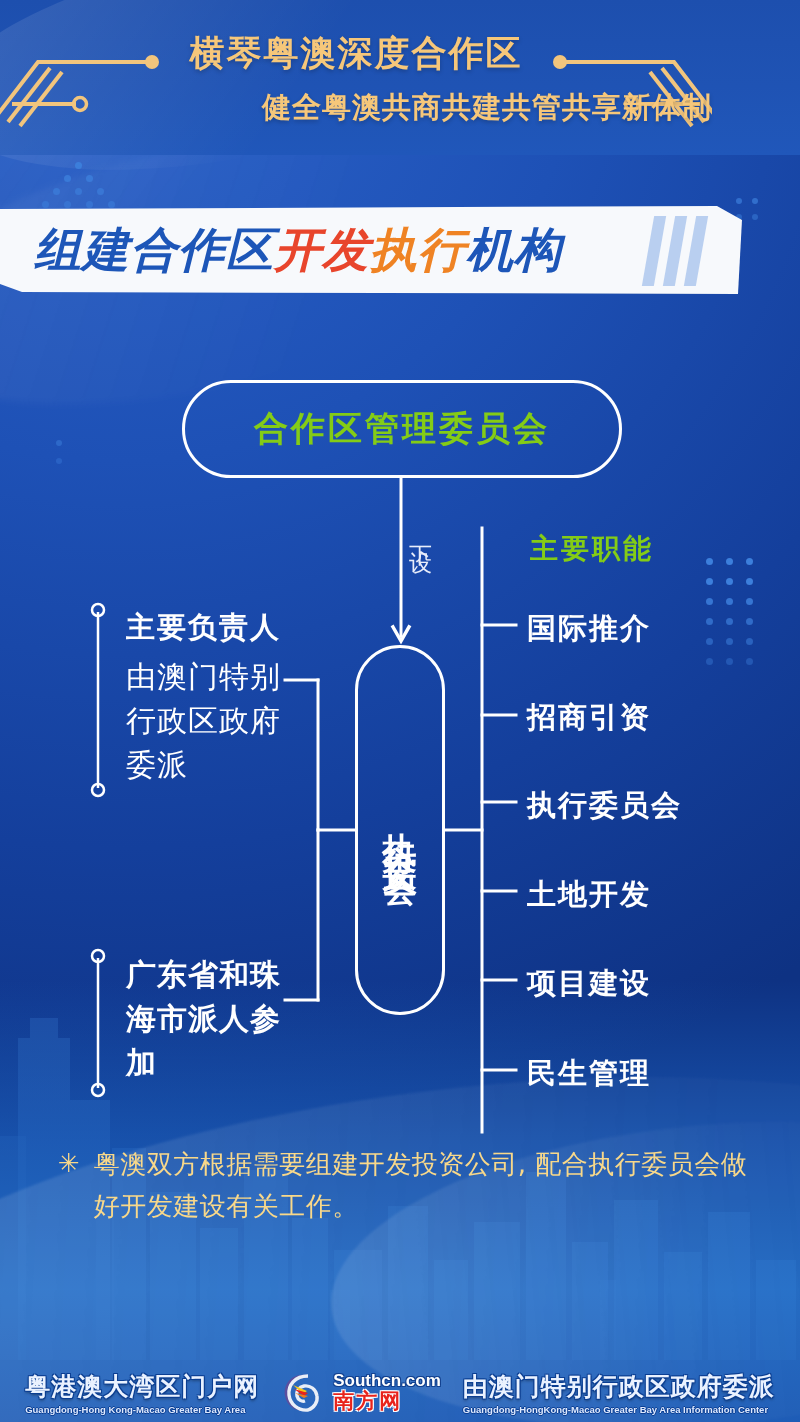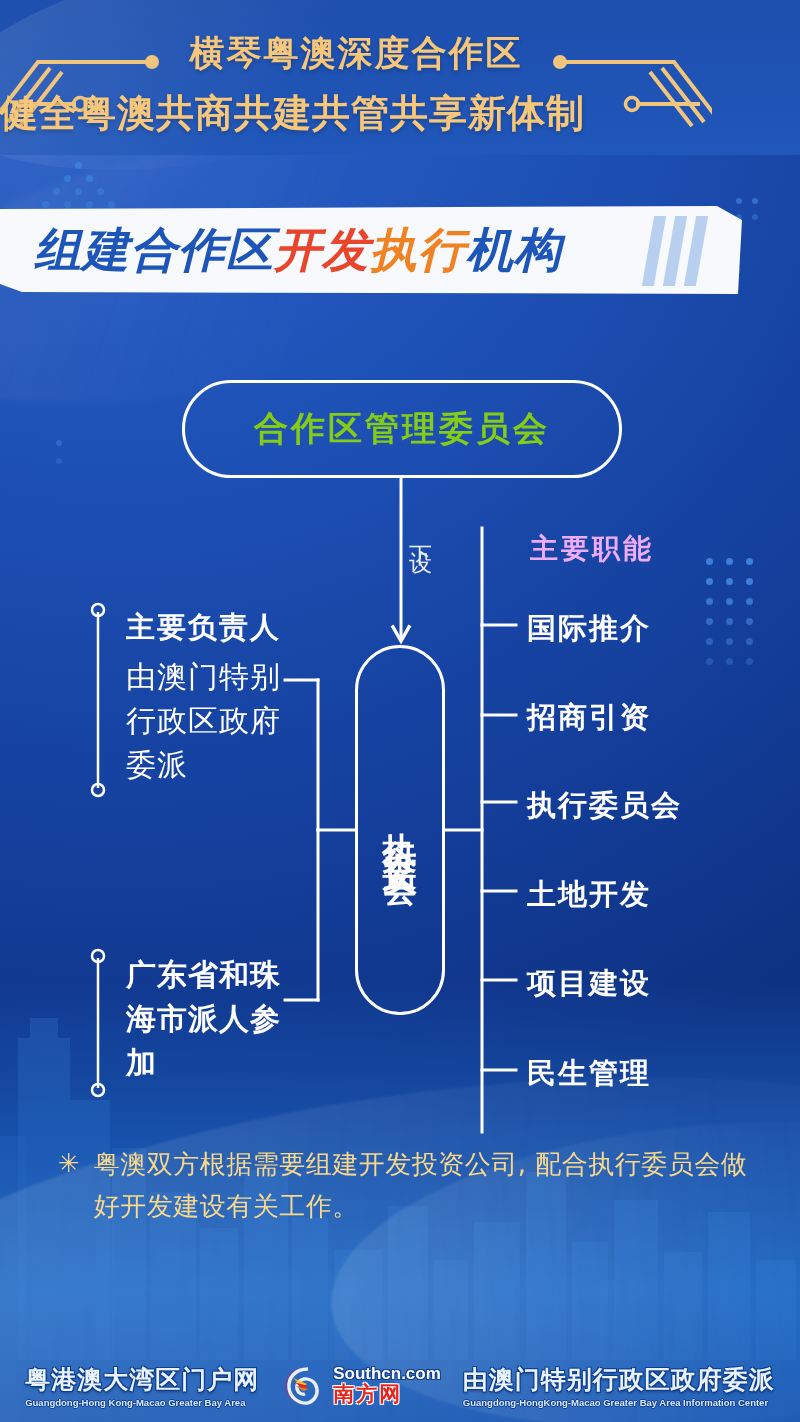--- a/index.html
+++ b/index.html
@@ -58,22 +58,22 @@
   #header{ position:absolute; left:0; top:0; width:712px; height:158px; z-index:5; }
   .deco{ position:absolute; top:0; height:158px; width:190px; }
   .deco.left{ left:0; } .deco.right{ right:0; }
   .hdr-title{
     position:absolute; left:0; right:0; top:30px; text-align:center;
     color:#f6c77a; font-size:35px; font-weight:bold; letter-spacing:2px;
     text-shadow:0 2px 4px rgba(0,0,0,.22);
     font-family:"DejaVu Sans","Liberation Sans",sans-serif;
   }
   .hdr-sub{
-    position:absolute; left:0; right:0; top:88px; text-align:left;
-    color:#f6c77a; font-size:38px; font-weight:bold; letter-spacing:1px;
+    position:absolute; left:0; right:0; top:88px; text-align:right;
+    color:#f6c77a; font-size:29px; font-weight:bold; letter-spacing:1px;
     text-shadow:0 2px 4px rgba(0,0,0,.22);
     font-family:"DejaVu Sans","Liberation Sans",sans-serif;
   }
 
   
   #banner{ position:absolute; left:0; top:206px; width:742px; height:88px; z-index:6;padding-left:20px; }
   .banner-bg{
     position:absolute; inset:0; background:#f7f9fc;
     clip-path: polygon(0 3px, 717px 0, 742px 14px, 738px 88px, 22px 86px, 0 78px);
     box-shadow:0 3px 10px rgba(0,0,0,.18);
@@ -109,21 +109,21 @@
     writing-mode:vertical-rl; text-orientation:upright; letter-spacing:10px;
     font-family:"DejaVu Sans","Liberation Sans",sans-serif; }
 
   .xiashe{
     position:absolute; left:406px; top:228px; color:#e9eefb; font-size:23px;
     writing-mode:vertical-rl; text-orientation:upright; letter-spacing:5px;
     font-family:"DejaVu Sans","Liberation Sans",sans-serif;
   }
 
   .fn-title{
-    position:absolute; left:530px; top:230px; color:#f0abfc; font-size:28px;
+    position:absolute; left:530px; top:230px; color:#84cc16; font-size:28px;
     font-weight:bold; letter-spacing:3px;
     font-family:"DejaVu Sans","Liberation Sans",sans-serif;
   }
   .fn-item{
     position:absolute; left:527px; color:#ffffff; font-size:29px; font-weight:bold;
     letter-spacing:2px; white-space:nowrap;
     font-family:"DejaVu Sans","Liberation Sans",sans-serif;
   }
 
   .lft-head{
@@ -139,21 +139,21 @@
   .lft-body.bold{ font-weight:bold; }
 
   
   #note{ position:absolute; left:58px; top:1143px; width:700px; z-index:6; display:flex; gap:14px; }
   .note-star{ color:#f8d88a; font-size:26px; line-height:40px; font-weight:bold; }
   .note-text{ color:#f8d88a; font-size:26px; line-height:42px; letter-spacing:.5px;
     font-family:"DejaVu Sans","Liberation Sans",sans-serif; }
 
   
   #footer{ position:absolute; left:0; top:1355px; width:800px; height:60px; z-index:7;
-           display:flex; align-items:center; justify-content:center; gap:22px; }
+           display:flex; align-items:flex-end; justify-content:center; gap:22px; }
   .logo{ position:relative; }
   .logo-cn{
     font-size:25px; font-weight:bold; color:#eaf2ff; letter-spacing:1px;
     font-family:"DejaVu Sans","Liberation Sans",sans-serif;
     text-shadow:1px 1px 0 #0b3e92, -1px 1px 0 #0b3e92, 1px -1px 0 #0b3e92, -1px -1px 0 #0b3e92, 0 2px 3px rgba(0,0,0,.4);
   }
   .logo-en{
     font-size:9.5px; font-weight:bold; color:#dfeaff; letter-spacing:0px; margin-top:1px;
     font-family:"Liberation Sans",sans-serif;
     text-shadow:1px 0 0 #0b3e92, -1px 0 0 #0b3e92, 0 1px 0 #0b3e92, 0 -1px 0 #0b3e92;

